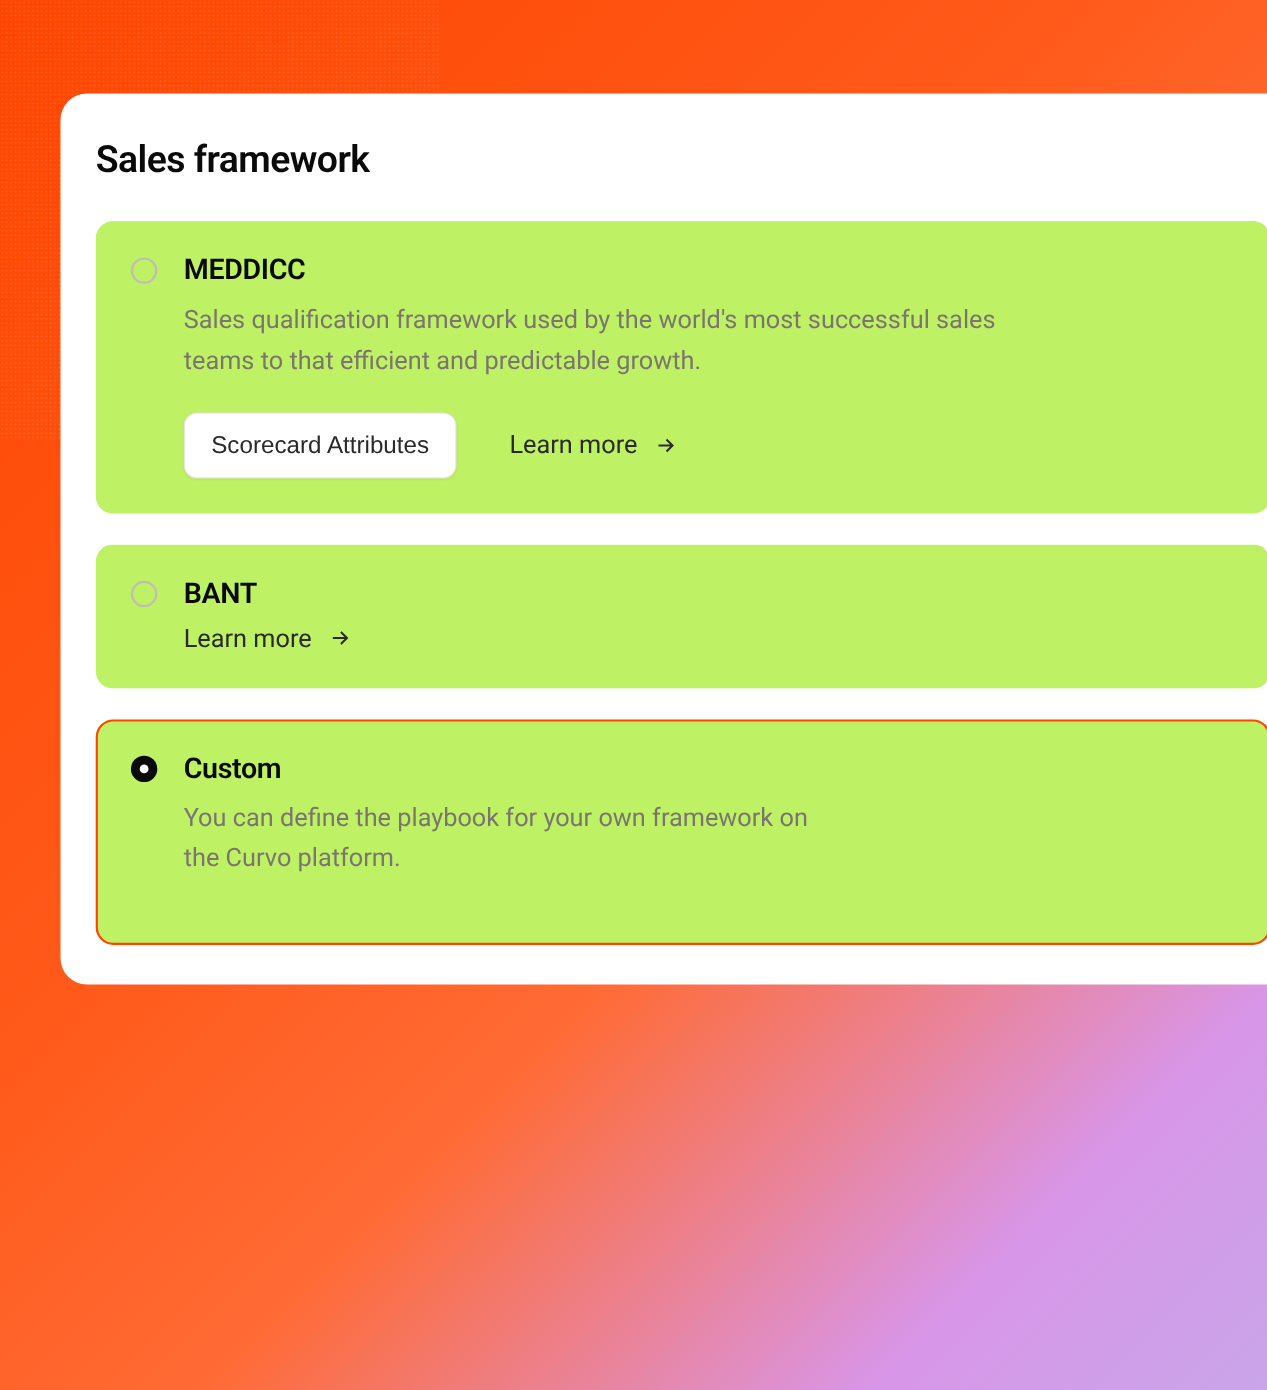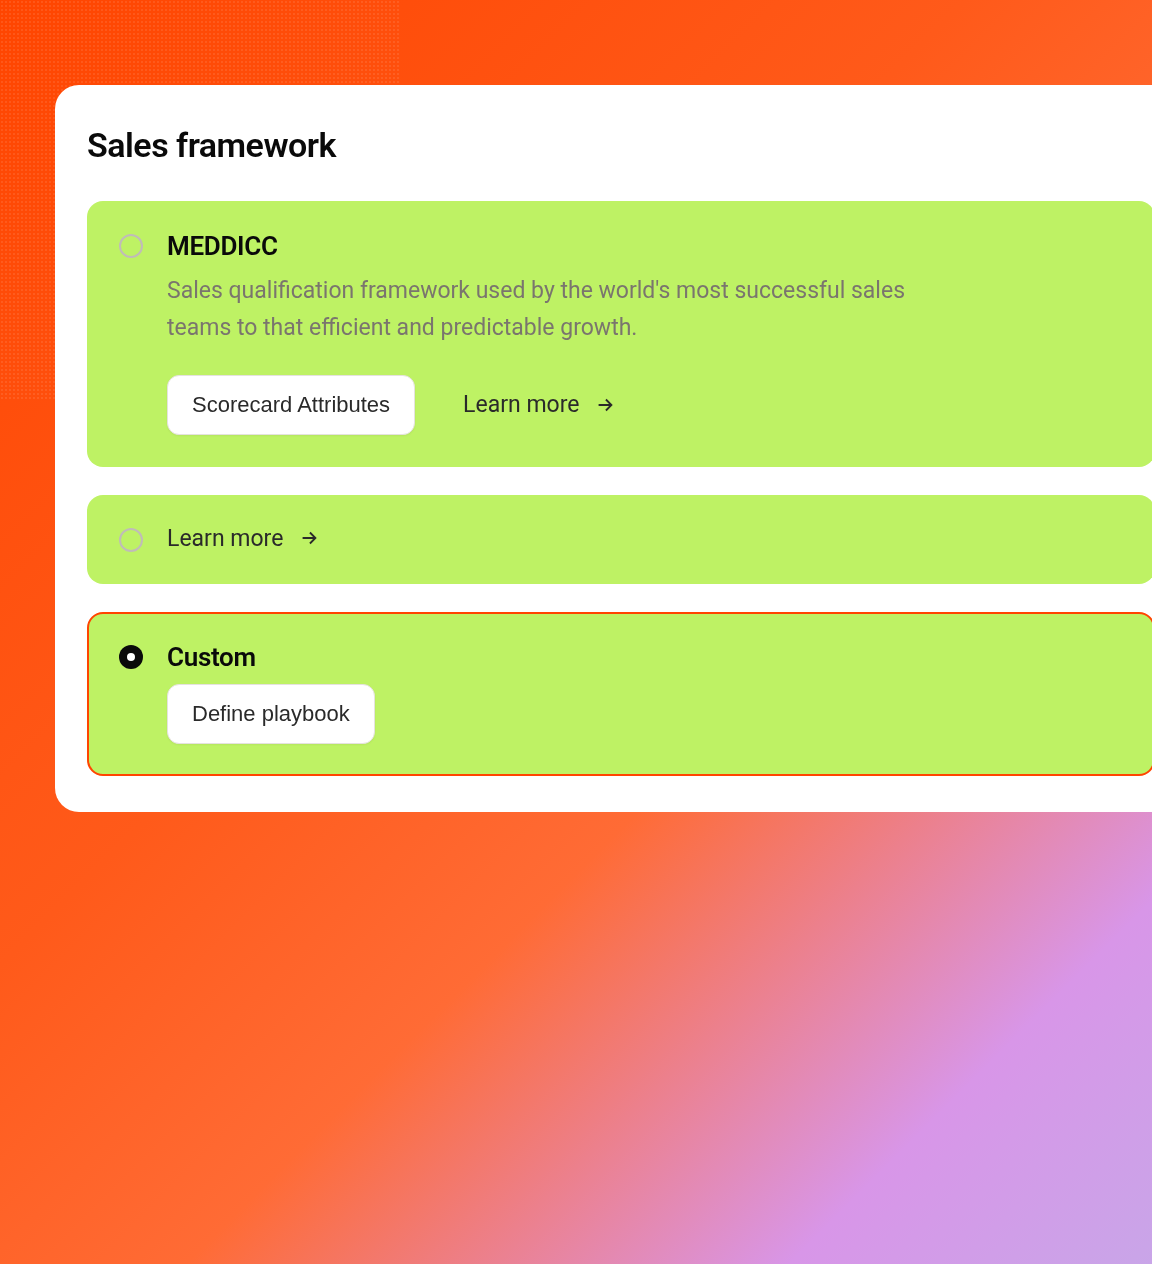--- a/index.html
+++ b/index.html
@@ -177,35 +177,34 @@
               </svg>
           </span>
         </div>
       </div>
     </div>
   </div>
 
   <div class="option">
     <div class="radio"></div>
     <div class="option-content">
+      <div class="option-title">BANT</div>
       <div class="option-actions">
         <div class="learn-more">
           <span>Learn more</span>
           <span class="arrow-icon">
             <svg viewBox="0 0 24 24">
                 <path d="M5 12h14M13 6l6 6-6 6"></path>
               </svg>
           </span>
         </div>
       </div>
     </div>
   </div>
 
   <div class="option selected">
     <div class="radio selected"></div>
     <div class="option-content">
       <div class="option-title">Custom</div>
-      <div class="option-actions">
-        <button class="btn">Define playbook</button>
-      </div>
+      <div class="option-description" style="max-width: 590px;">You can define the playbook for your own framework on the Curvo platform.</div>
     </div>
   </div>
 </div>
 
 </body></html>

